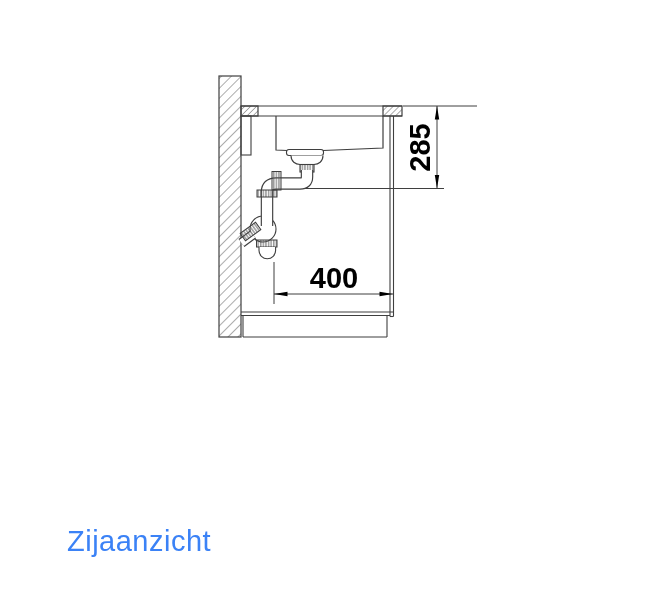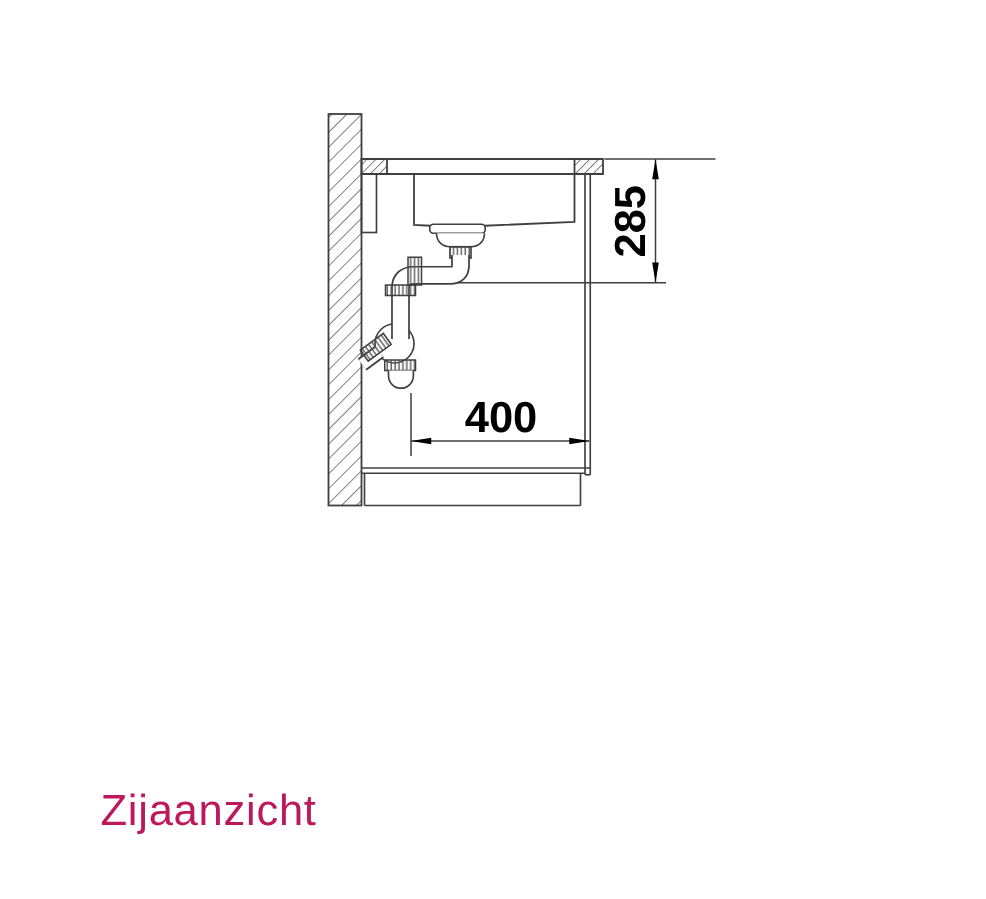--- a/index.html
+++ b/index.html
@@ -3,21 +3,21 @@
 <meta charset="utf-8">
 <style>
   html,body{margin:0;padding:0;}
   body{
     width:657px;height:599px;background:#ffffff;overflow:hidden;position:relative;
     font-family:"Liberation Sans", sans-serif;
   }
   #drawing{position:absolute;left:0;top:0;}
   .view-title{
     position:absolute;left:67px;top:525px;
-    font-size:29px;color:#be185d;letter-spacing:0.5px;
+    font-size:29px;color:#3b82f6;letter-spacing:0.5px;
   }
   .dim-text{
     font-family:"Liberation Sans", sans-serif;
     font-weight:bold;font-size:29px;fill:#000000;
   }
 </style>
 </head>
 <body>
 
 <svg id="drawing" width="657" height="599" viewBox="0 0 657 599">

